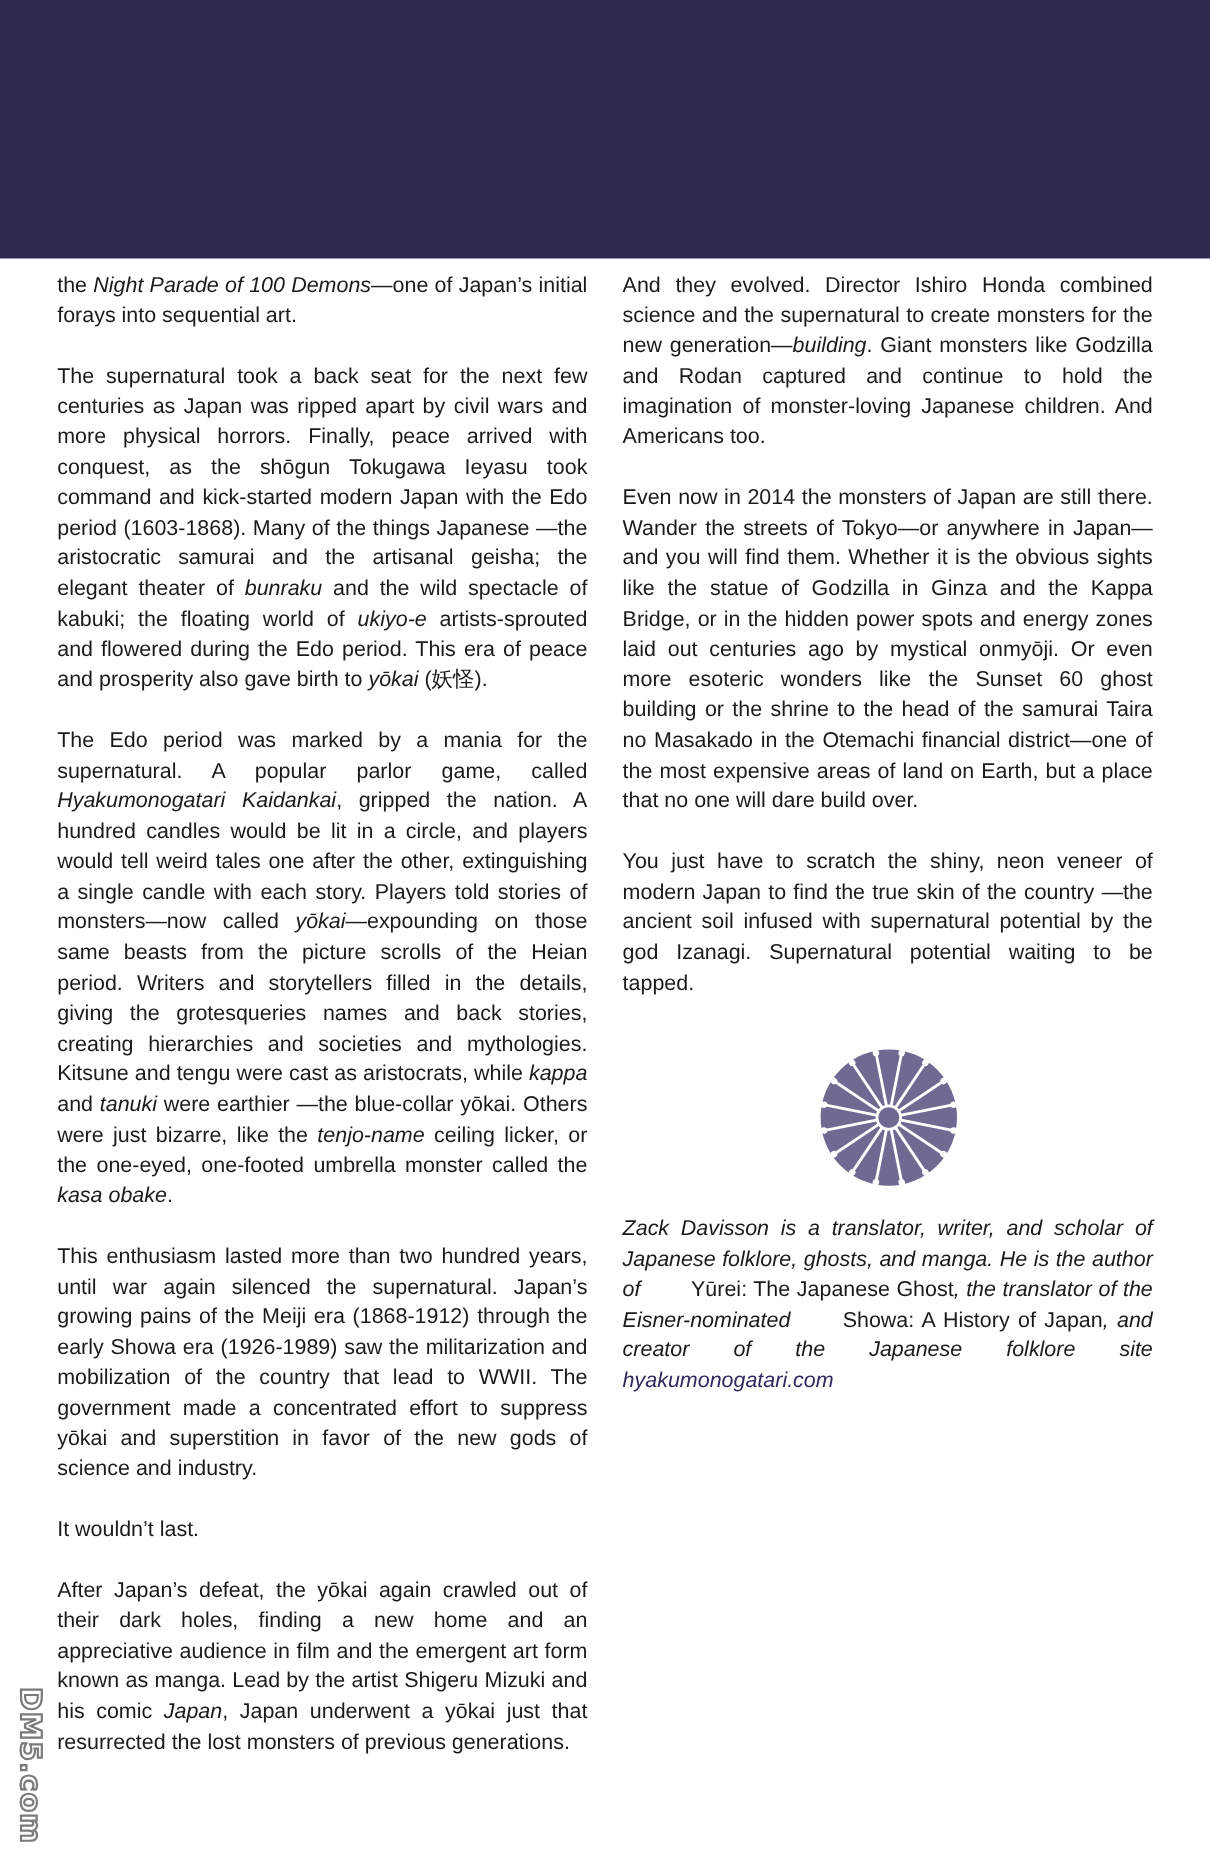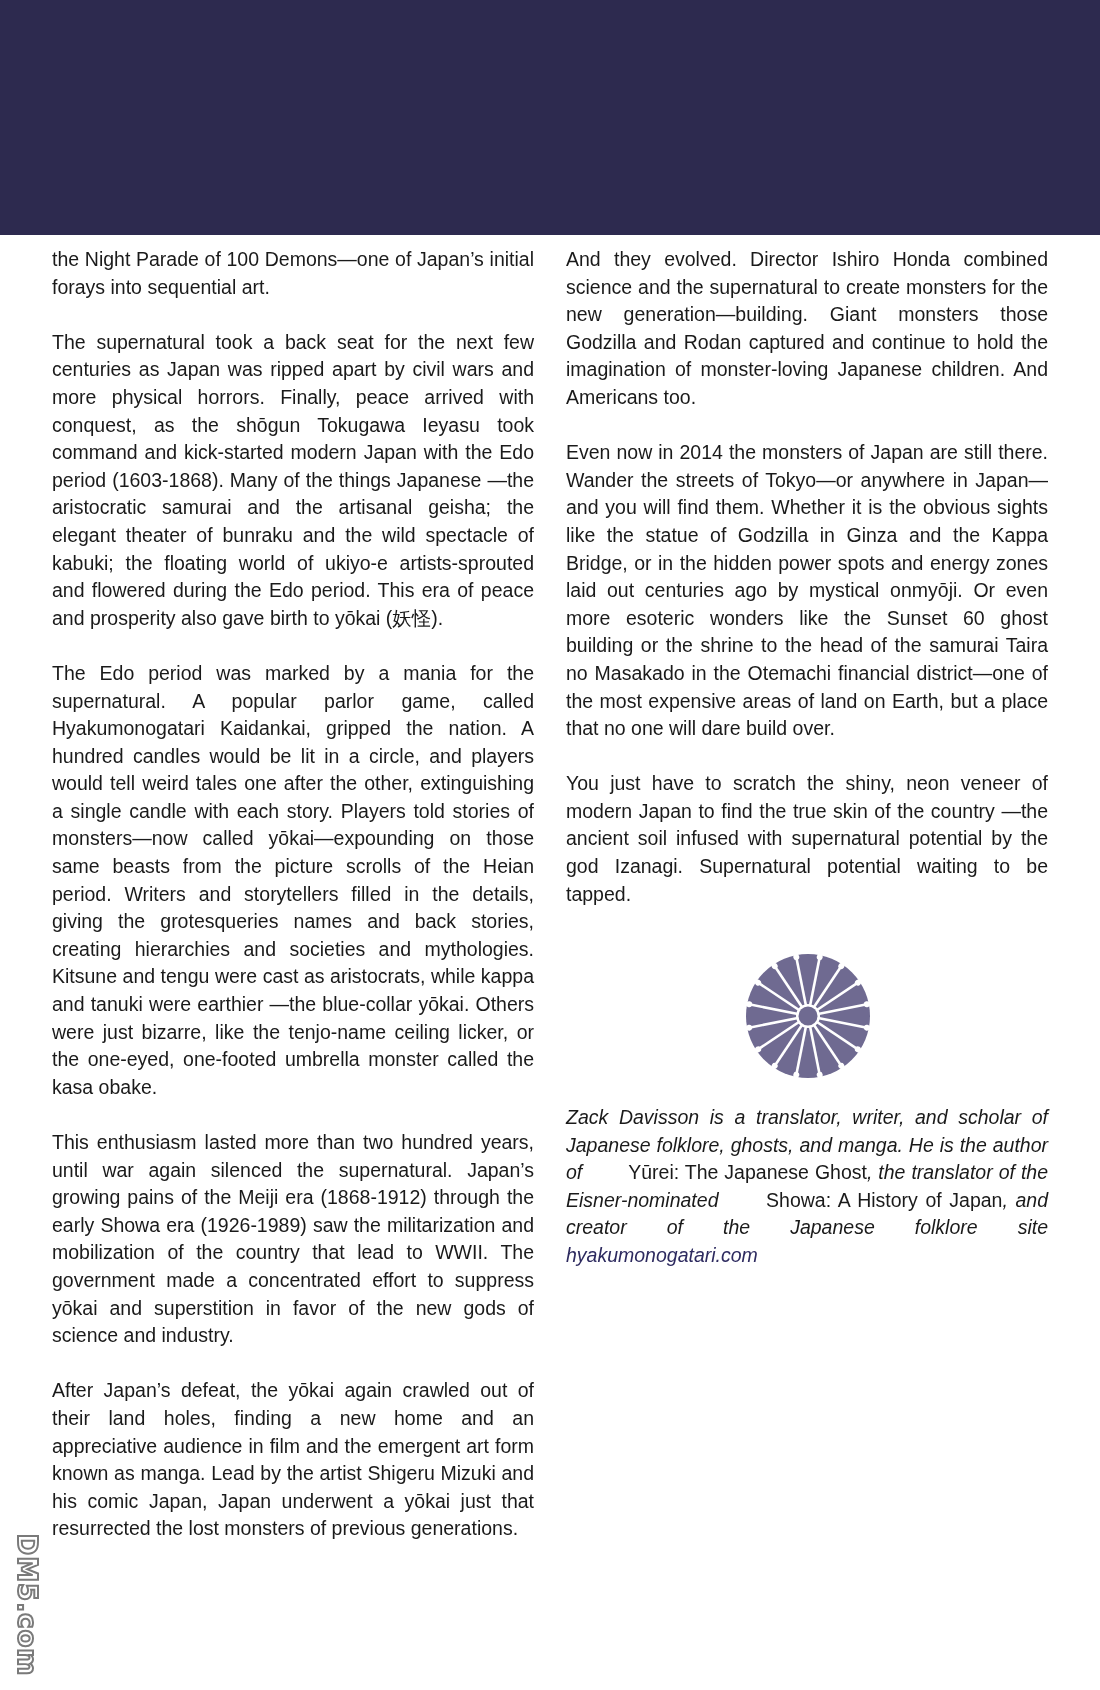--- a/index.html
+++ b/index.html
@@ -6,21 +6,21 @@
   body {
     width: 1100px; height: 1690px; background: #ffffff; position: relative; overflow: hidden;
     font-family: "Liberation Sans", "DejaVu Sans", sans-serif; color: #1a1a1a;
   }
   .header-band { position: absolute; left: 0; top: 0; width: 1100px; height: 235px; background: #2d2a4f; }
   .column { position: absolute; top: 246px; font-size: 19.5px; line-height: 27.6px; text-align: justify; }
   .col-left { left: 52px; width: 482px; }
   .col-right { left: 566px; width: 482px; }
   .para { margin: 0 0 27.6px 0; }
   .para:last-child { margin-bottom: 0; }
-  .em { }
+  .em { font-style: italic; }
   .crest { position: absolute; left: 744px; top: 952px; width: 128px; height: 128px; }
   .bio { position: absolute; left: 566px; top: 1104px; width: 482px; font-size: 19.5px; line-height: 27.6px; text-align: justify; font-style: italic; }
   .bio .name { font-weight: normal; }
   .bio .title { font-style: normal; margin-left: 40px; }
   .bio .link { color: #2d2a5f; text-decoration: none; font-style: italic; }
   .watermark {
     position: absolute; left: 12px; top: 1530px; width: 30px; height: 150px;
   }
   .watermark span {
     position: absolute; left: 50%; top: 50%; transform: translate(-50%, -50%) rotate(90deg);
@@ -31,25 +31,26 @@
 </head>
 <body>
 
 <div class="header-band"></div>
 
 <div class="column col-left">
   <p class="para"><span>the </span><span class="em">Night Parade of 100 Demons</span><span>—one of Japan’s initial forays into sequential art.</span></p>
   <p class="para"><span>The supernatural took a back seat for the next few centuries as Japan was ripped apart by civil wars and more physical horrors. Finally, peace arrived with conquest, as the shōgun Tokugawa Ieyasu took command and kick-started modern Japan with the Edo period (1603-1868). Many of the things Japanese —the aristocratic samurai and the artisanal geisha; the elegant theater of </span><span class="em">bunraku</span><span> and the wild spectacle of kabuki; the floating world of </span><span class="em">ukiyo-e</span><span> artists-sprouted and flowered during the Edo period. This era of peace and prosperity also gave birth to </span><span class="em">yōkai</span><span> (妖怪).</span></p>
   <p class="para"><span>The Edo period was marked by a mania for the supernatural. A popular parlor game, called </span><span class="em">Hyakumonogatari Kaidankai</span><span>, gripped the nation. A hundred candles would be lit in a circle, and players would tell weird tales one after the other, extinguishing a single candle with each story. Players told stories of monsters—now called </span><span class="em">yōkai</span><span>—expounding on those same beasts from the picture scrolls of the Heian period. Writers and storytellers filled in the details, giving the grotesqueries names and back stories, creating hierarchies and societies and mythologies. Kitsune and tengu were cast as aristocrats, while </span><span class="em">kappa</span><span> and </span><span class="em">tanuki</span><span> were earthier —the blue-collar yōkai. Others were just bizarre, like the </span><span class="em">tenjo-name</span><span> ceiling licker, or the one-eyed, one-footed umbrella monster called the </span><span class="em">kasa obake</span><span>.</span></p>
   <p class="para">This enthusiasm lasted more than two hundred years, until war again silenced the supernatural. Japan’s growing pains of the Meiji era (1868-1912) through the early Showa era (1926-1989) saw the militarization and mobilization of the country that lead to WWII. The government made a concentrated effort to suppress yōkai and superstition in favor of the new gods of science and industry.</p>
-  <p class="para"><span>After Japan’s defeat, the yōkai again crawled out of their land holes, finding a new home and an appreciative audience in film and the emergent art form known as manga. Lead by the artist Shigeru Mizuki and his comic </span><span class="em">Japan</span><span>, Japan underwent a yōkai just that resurrected the lost monsters of previous generations.</span></p>
+  <p class="para">It wouldn’t last.</p>
+  <p class="para"><span>After Japan’s defeat, the yōkai again crawled out of their dark holes, finding a new home and an appreciative audience in film and the emergent art form known as manga. Lead by the artist Shigeru Mizuki and his comic </span><span class="em">Japan</span><span>, Japan underwent a yōkai just that resurrected the lost monsters of previous generations.</span></p>
 </div>
 
 <div class="column col-right">
-  <p class="para"><span>And they evolved. Director Ishiro Honda combined science and the supernatural to create monsters for the new generation—</span><span class="em">building</span><span>. Giant monsters those Godzilla and Rodan captured and continue to hold the imagination of monster-loving Japanese children. And Americans too.</span></p>
+  <p class="para"><span>And they evolved. Director Ishiro Honda combined science and the supernatural to create monsters for the new generation—</span><span class="em">building</span><span>. Giant monsters like Godzilla and Rodan captured and continue to hold the imagination of monster-loving Japanese children. And Americans too.</span></p>
   <p class="para">Even now in 2014 the monsters of Japan are still there. Wander the streets of Tokyo—or anywhere in Japan—and you will find them. Whether it is the obvious sights like the statue of Godzilla in Ginza and the Kappa Bridge, or in the hidden power spots and energy zones laid out centuries ago by mystical onmyōji. Or even more esoteric wonders like the Sunset 60 ghost building or the shrine to the head of the samurai Taira no Masakado in the Otemachi financial district—one of the most expensive areas of land on Earth, but a place that no one will dare build over.</p>
   <p class="para">You just have to scratch the shiny, neon veneer of modern Japan to find the true skin of the country —the ancient soil infused with supernatural potential by the god Izanagi. Supernatural potential waiting to be tapped.</p>
 </div>
 
 <div class="crest">
   <svg id="crest-svg" width="128" height="128" viewBox="-64 -64 128 128">
       <circle r="62" fill="#6f6a91"></circle>
       <line x1="0" y1="0" x2="0" y2="-64" stroke="#ffffff" stroke-width="2.6" transform="rotate(11.25)"></line>
       <circle cx="0" cy="-60" r="3" fill="#ffffff" transform="rotate(11.25)"></circle>
       <line x1="0" y1="0" x2="0" y2="-64" stroke="#ffffff" stroke-width="2.6" transform="rotate(33.75)"></line>

